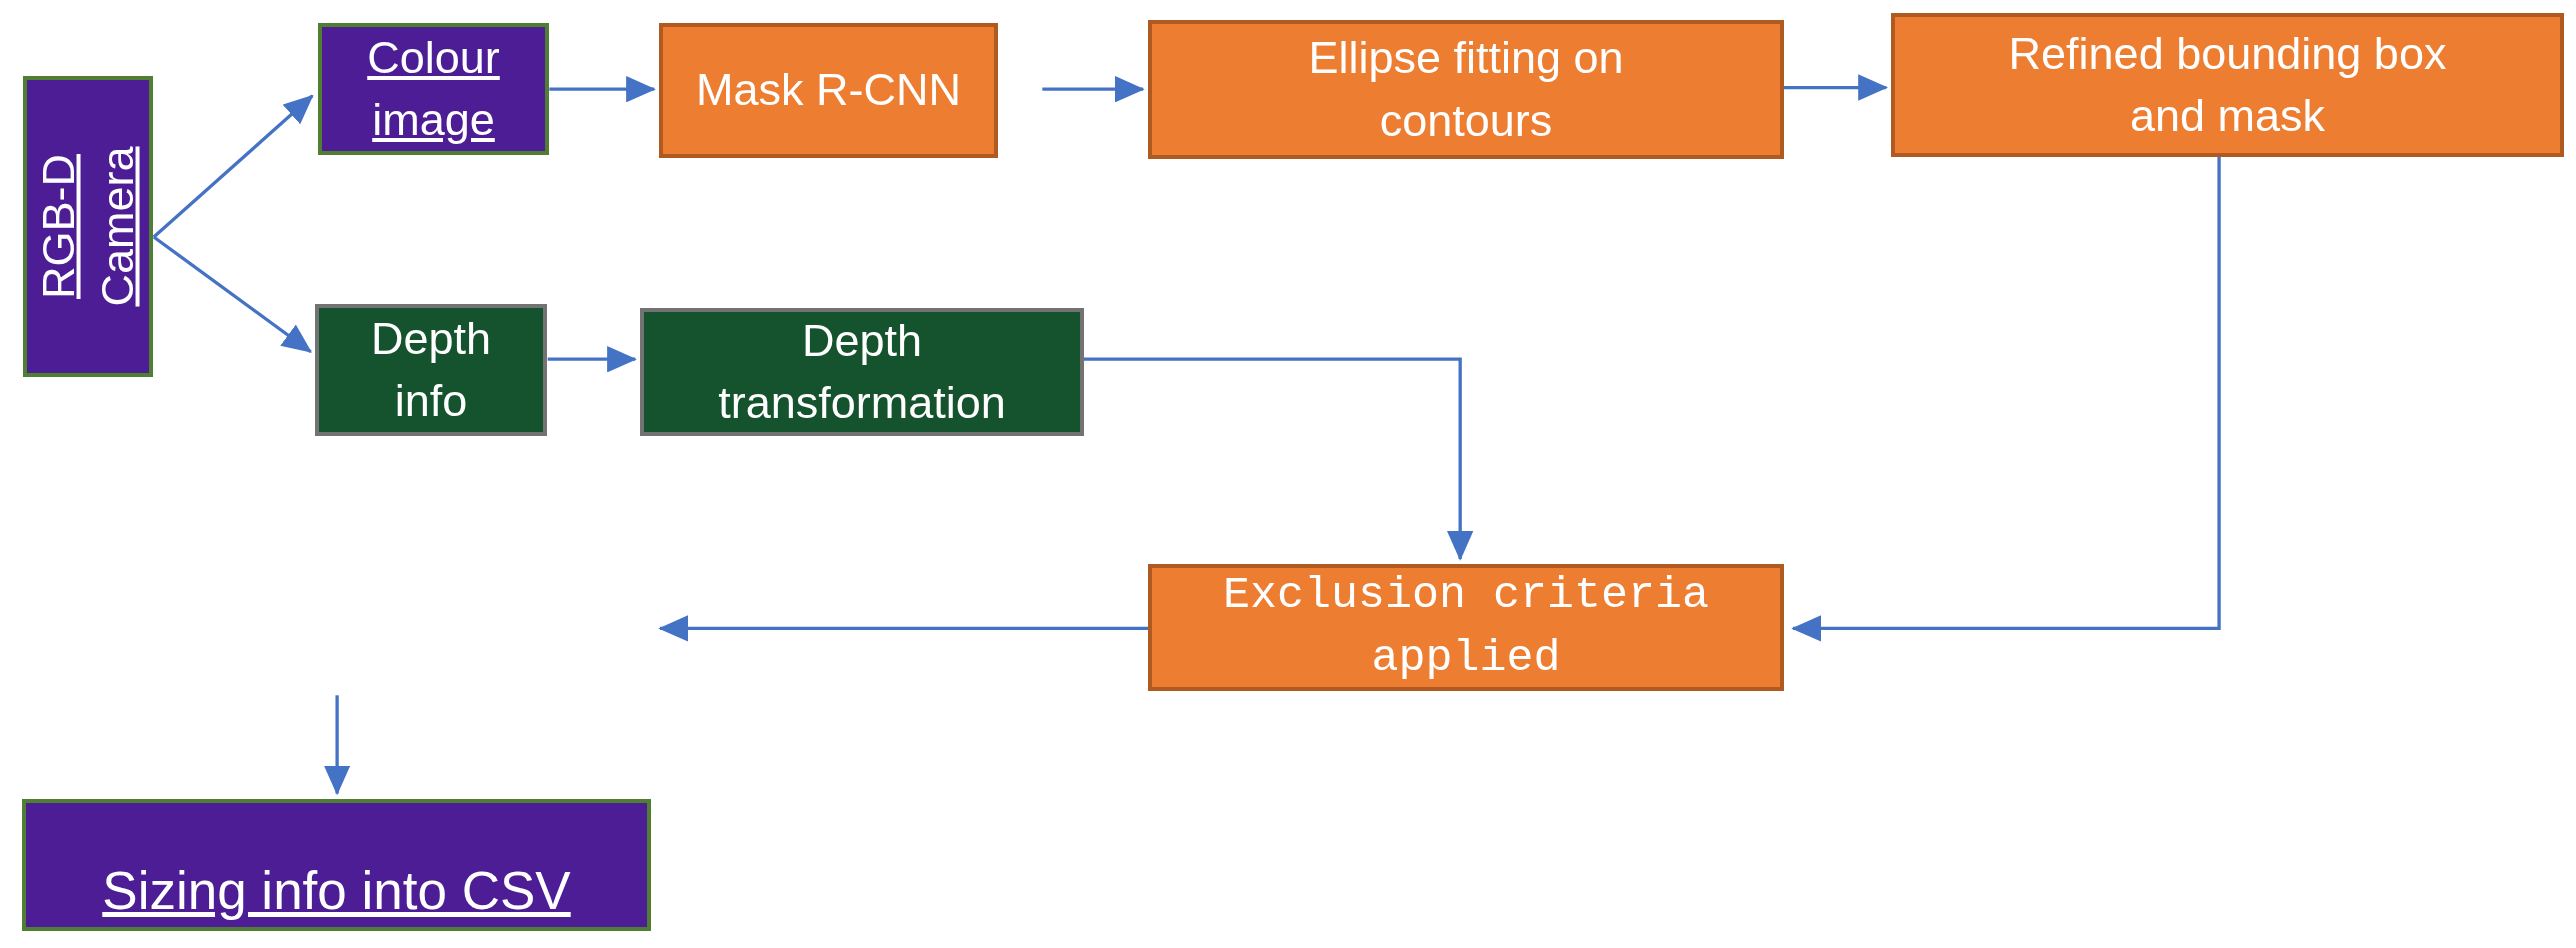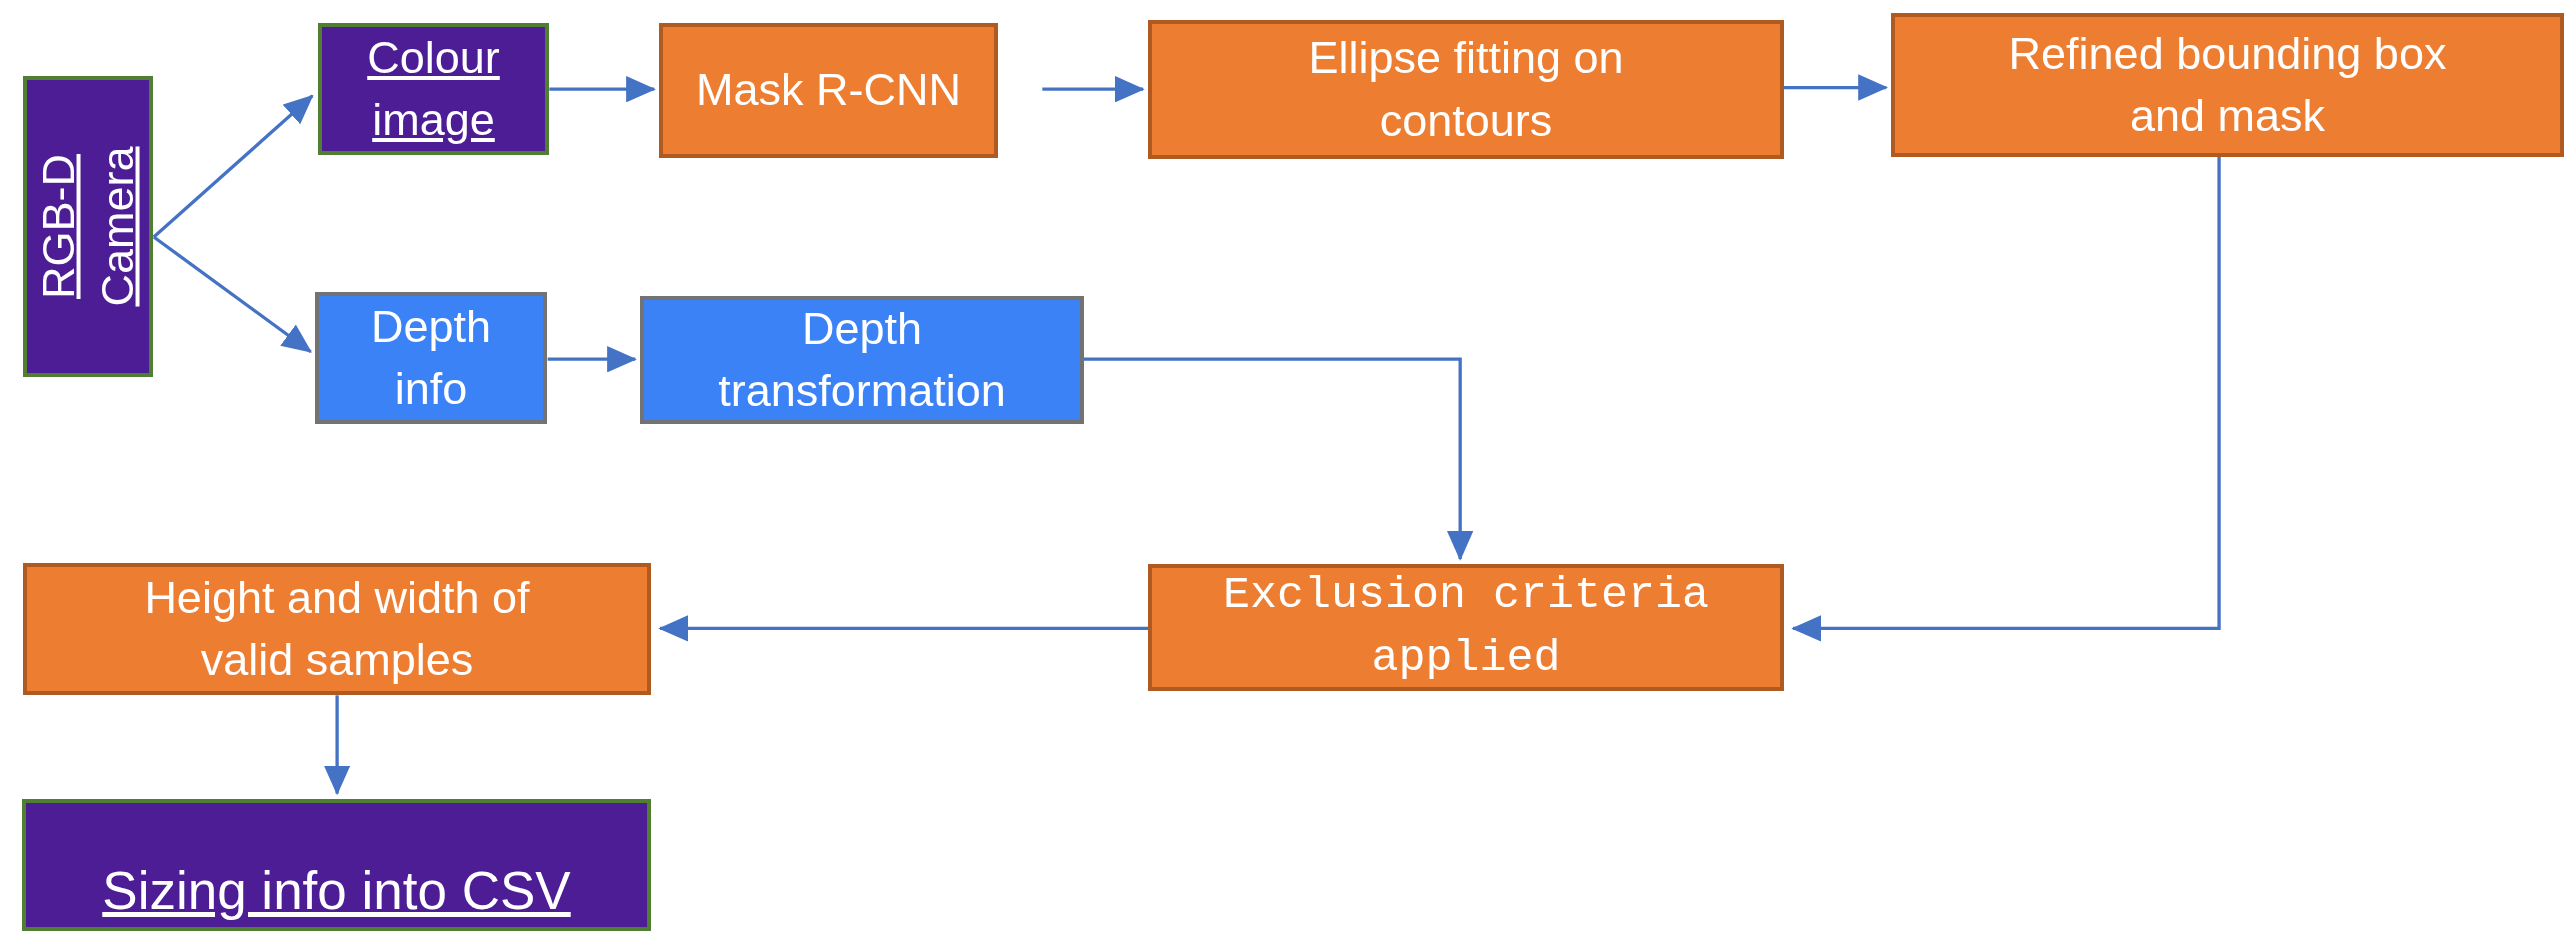--- a/index.html
+++ b/index.html
@@ -18,21 +18,21 @@
     align-items: center;
     justify-content: center;
     text-align: center;
     color: #ffffff;
     font-size: 45px;
     line-height: 1.38;
   }
   .node .lbl { white-space: pre-line; }
   .green  { background: #4c1d95; border: 4.1px solid #507E32; text-decoration: underline; }
   .orange { background: #ED7D31; border: 4.1px solid #AE5A21; }
-  .gray   { background: #3b82f6; border: 4.1px solid #737373; }
+  .gray   { background: #14532d; border: 4.1px solid #737373; margin-top: 12px; }
 
   .n-rgbd     { left: 23px;   top: 76px;  width: 130px; height: 301px; }
   .n-rgbd .lbl{ transform: rotate(-90deg); line-height: 1.3; }
   .n-colour   { left: 318px;  top: 23px;  width: 231px; height: 132px; }
   .n-mask     { left: 659px;  top: 23px;  width: 339px; height: 135px; }
   .n-ellipse  { left: 1148px; top: 20px;  width: 636px; height: 139px; }
   .n-refined  { left: 1891px; top: 13.2px;  width: 673px; height: 144px; }
   .n-depthinfo{ left: 315px;  top: 292px; width: 232px; height: 132px; }
   .n-depthtr  { left: 640px;  top: 296px; width: 444px; height: 128px; }
   .n-exclusion{ left: 1148px; top: 564px; width: 636px; height: 127px; font-family: Liberation Mono, monospace; }
@@ -106,23 +106,19 @@
   <div class="node gray n-depthtr">
     <span class="lbl">Depth
 transformation</span>
   </div>
 
   <div class="node orange n-exclusion">
     <span class="lbl">Exclusion criteria
 applied</span>
   </div>
 
-  <div class="node orange n-heightw">
-    <span class="lbl">Height and width of
-valid samples</span>
-  </div>
 
   <div class="node green n-sizing">
     <span class="lbl">Sizing info into CSV</span>
   </div>
 
 </div>
 
 
 </body></html>

